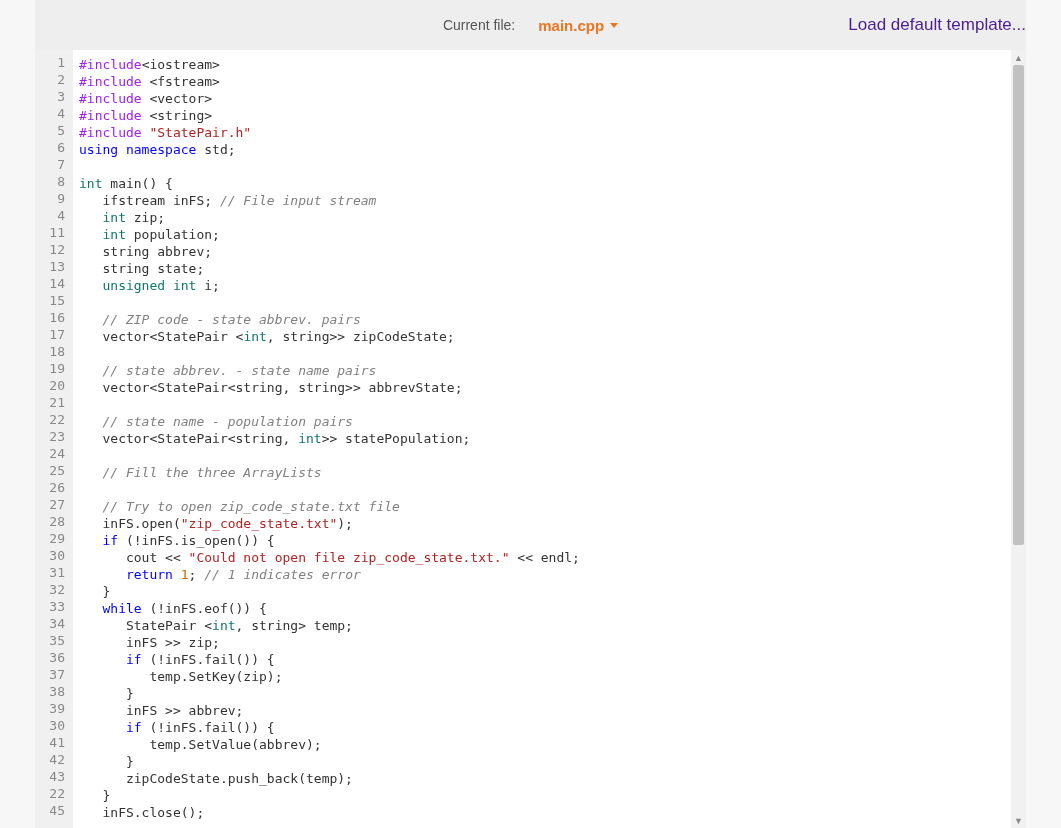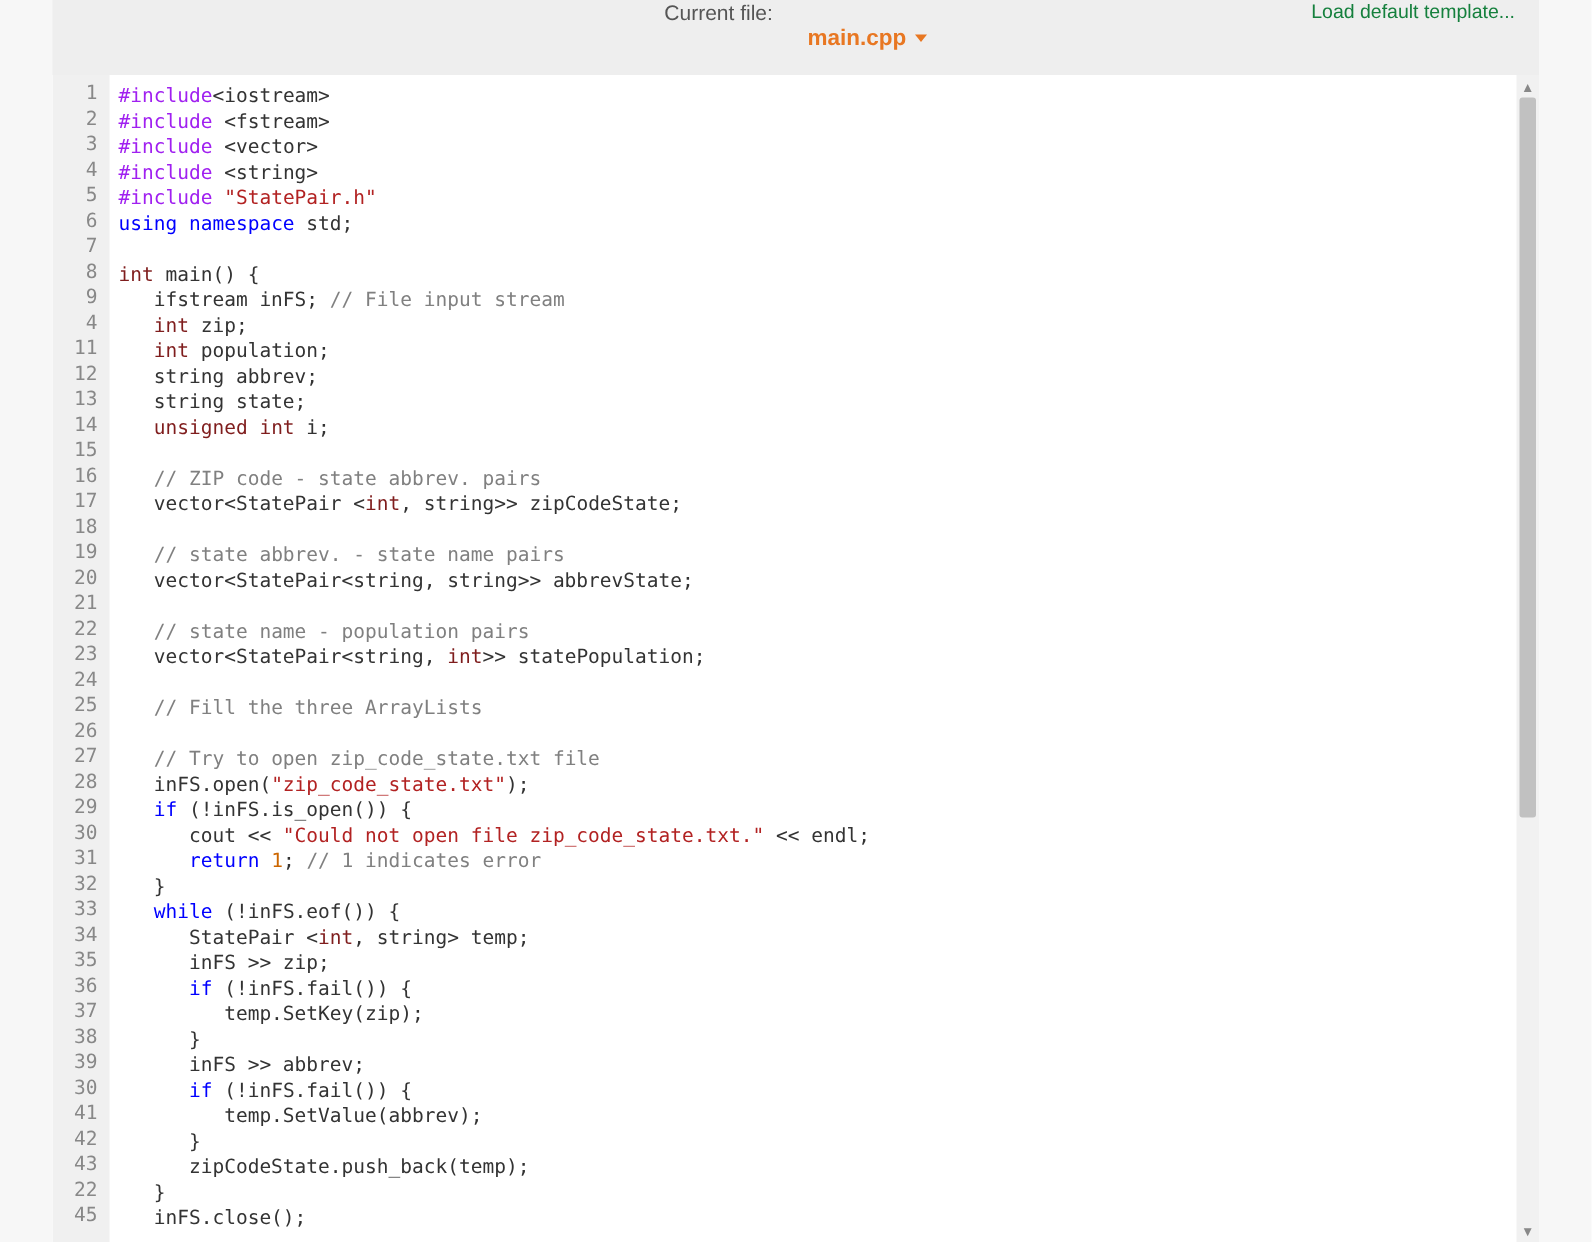--- a/index.html
+++ b/index.html
@@ -14,20 +14,21 @@
     width: 100%;
     height: 100%;
     padding: 0 35px;
     display: flex;
     flex-direction: column;
   }
   .header-bar {
     background: #eeeeee;
     height: 50px;
     display: flex;
+    align-items: center;
     justify-content: center;
     position: relative;
   }
   .current-file-label {
     color: #555;
     font-size: 14px;
   }
   .current-file-name {
     color: #e87722;
     font-size: 15px;
@@ -41,23 +42,23 @@
     margin-left: 6px;
     width: 0;
     height: 0;
     border-left: 4px solid transparent;
     border-right: 4px solid transparent;
     border-top: 5px solid #e87722;
     display: inline-block;
   }
   .load-template {
     position: absolute;
-    right: 16px;
-    color: #15803d;
-    font-size: 13px;
+    right: 0;
+    color: #4c1d95;
+    font-size: 17px;
     cursor: pointer;
   }
   .editor-wrap {
     flex: 1;
     display: flex;
     background: #fff;
     position: relative;
     overflow: hidden;
   }
   .gutter {
@@ -78,23 +79,23 @@
     padding-left: 6px;
     font-family: Menlo, Consolas, monospace;
     font-size: 13px;
     line-height: 17px;
     white-space: pre;
     color: #333;
     overflow: hidden;
   }
   .tok-include { color: #a020f0; }
   .tok-keyword { color: #0000ff; margin-top: 16px; }
-  .tok-type    { color: #7f1d1d; }
+  .tok-type    { color: #0f766e; }
   .tok-string  { color: #b22222; }
-  .tok-comment { color: #808080; }
+  .tok-comment { color: #808080; font-style: italic; }
   .tok-number  { color: #cc6600; }
   .scrollbar {
     width: 15px;
     background: #f1f1f1;
     position: relative;
   }
   .scroll-btn {
     width: 15px;
     height: 15px;
     display: flex;

